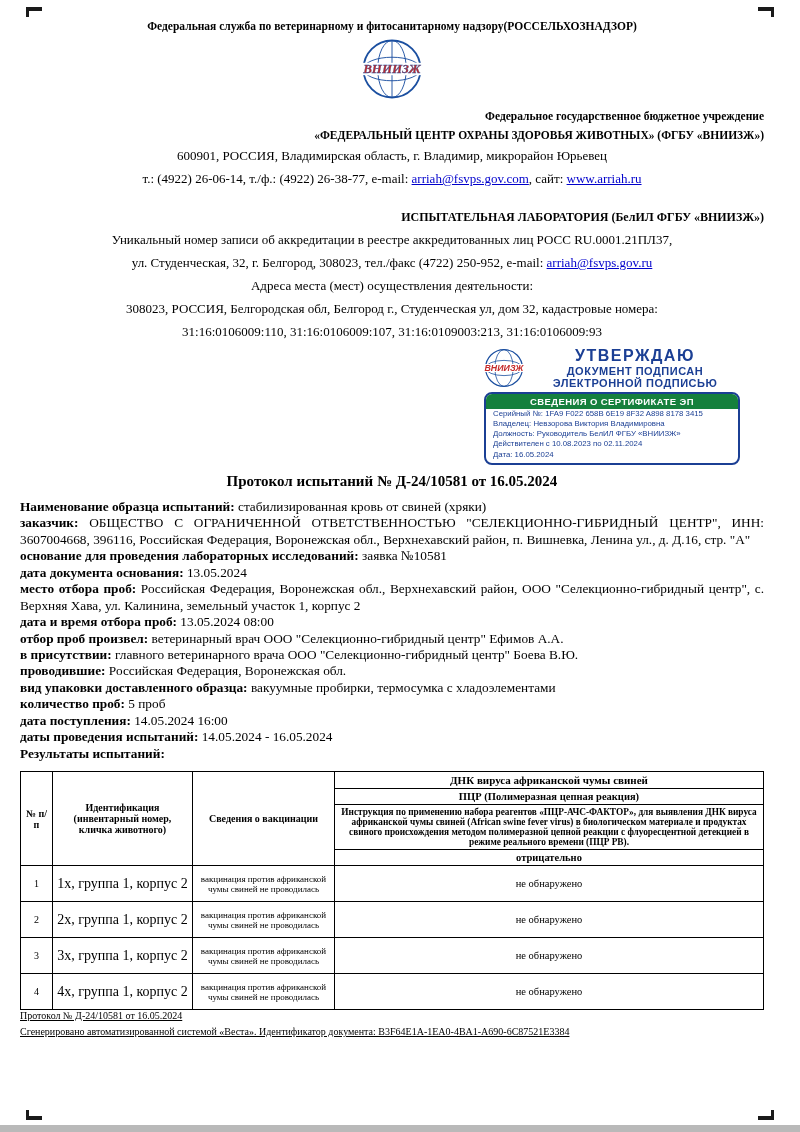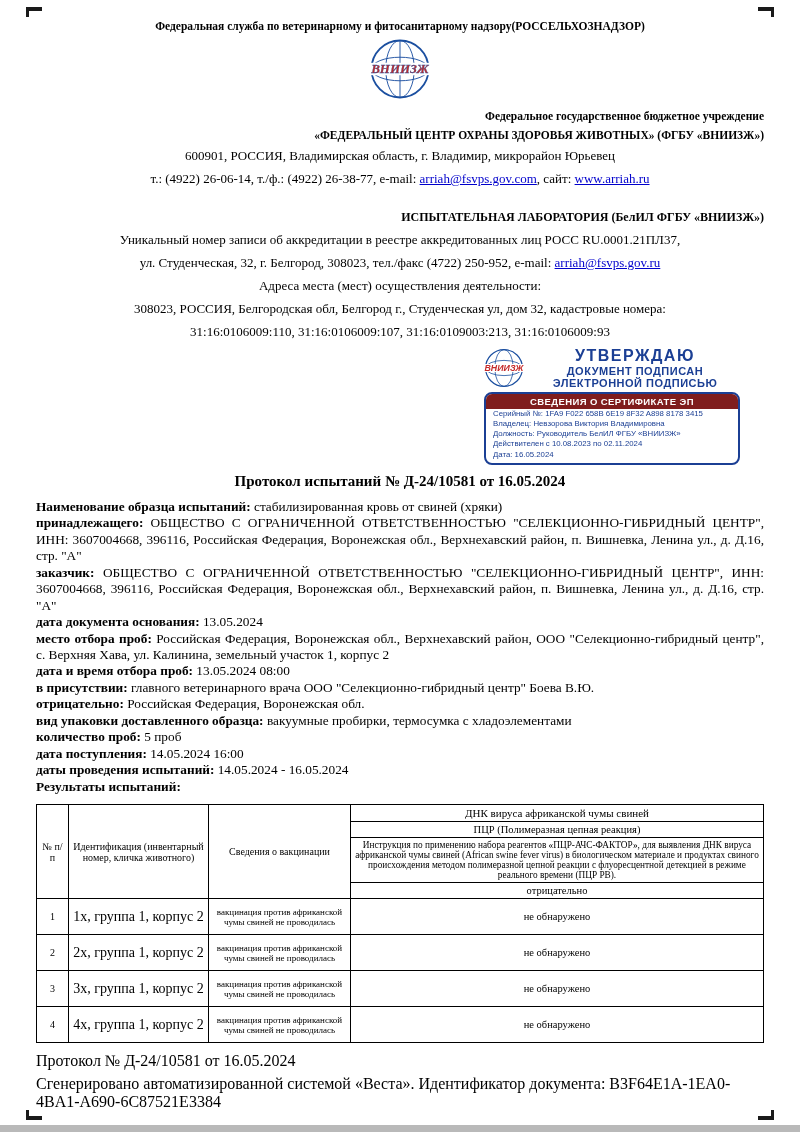--- a/index.html
+++ b/index.html
@@ -2,21 +2,21 @@
 <html><head>
 <meta charset="utf-8">
 <style>
   * { margin:0; padding:0; box-sizing:border-box; }
   html,body { width:800px; }
   body {
     height:1132px; background:#ffffff; color:#000;
     font-family:"Liberation Serif", serif;
     position:relative; overflow:hidden;
   }
-  .page { padding:20px 36px 0 36px; }
+  .page { padding:20px 36px 0 20px; }
 
   
   .mark { position:absolute; width:16px; height:10px; }
   .mark.tl { top:7px;  left:26px;  border-top:4px solid #1a1a1a; border-left:3px solid #1a1a1a; }
   .mark.tr { top:7px;  right:26px; border-top:4px solid #1a1a1a; border-right:3px solid #1a1a1a; }
   .mark.bl { bottom:12px; left:26px;  border-bottom:4px solid #1a1a1a; border-left:3px solid #1a1a1a; }
   .mark.br { bottom:12px; right:26px; border-bottom:4px solid #1a1a1a; border-right:3px solid #1a1a1a; }
   .bottom-strip { position:absolute; bottom:0; left:0; right:0; height:7px; background:#b9b9b9; }
 
   
@@ -28,47 +28,47 @@
   .lnk { color:#0000cc; text-decoration:underline; cursor:pointer; }
 
   
   .stamp-row { display:flex; justify-content:flex-end; padding-right:24px; margin:2px 0 4px; }
   .stamp { width:256px; color:#1b3f94; font-family:"Liberation Sans", sans-serif; }
   .stamp-top { display:flex; align-items:center; gap:6px; margin-bottom:3px; }
   .stamp-top-text { flex:1; text-align:center; font-weight:bold; }
   .stamp-approve { font-size:16px; letter-spacing:1.5px; }
   .stamp-signed { font-size:11px; letter-spacing:0.5px; }
   .stamp-box { border:2px solid #1b3f94; border-radius:8px; overflow:hidden; padding-bottom:3px; }
-  .stamp-bar { background:#7f1d1d; color:#fff; font-weight:bold; font-size:9.5px; text-align:center; padding:2px 0; letter-spacing:0.4px; }
+  .stamp-bar { background:#15803d; color:#fff; font-weight:bold; font-size:9.5px; text-align:center; padding:2px 0; letter-spacing:0.4px; }
   .stamp-detail { font-size:7.8px; line-height:1.3; padding:0 7px; }
 
   
   .doc-title { text-align:center; font-weight:bold; font-size:15px; margin:8px 0 9px; }
   .fields { font-size:13.3px; line-height:1.24; text-align:justify; }
   .field { margin:0; }
 
   
   .results-table { width:100%; border-collapse:collapse; margin-top:9px; table-layout:fixed; }
   .results-table td { border:1px solid #000; text-align:center; vertical-align:middle; padding:2px 4px; }
-  .th { font-weight:normal;margin-left:30px; }
+  .th { font-weight:bold;margin-left:30px; }
   .td-num  { width:32px;  font-size:10px; }
   .td-id   { width:140px; font-size:10px; }
   .td-vacc { width:142px; font-size:10px; }
   .hdr-dna   { font-size:11px; }
   .hdr-pcr   { font-size:10.5px; }
   .hdr-instr { font-size:9.3px; padding:3px 10px; }
   .hdr-neg   { font-size:10.5px; }
   .data-row td { height:36px; }
   .cell-num  { font-size:10px; }
   .cell-id   { font-size:14px;margin-top:46px; }
   .cell-vacc { font-size:9px; }
   .cell-res  { font-size:10.5px; }
 
   
-  .footer { margin-top:9px; font-size:16px; text-align:left; }
+  .footer { font-size:10px; text-align:left;text-decoration:underline; }
   .footer p { margin:0 0 5px; }
 </style>
 </head>
 <body>
 
 <div class="mark tl"></div>
 <div class="mark tr"></div>
 <div class="mark bl"></div>
 <div class="mark br"></div>
 <div class="bottom-strip"></div>
@@ -126,33 +126,35 @@
         <div class="stamp-detail">Дата: 16.05.2024</div>
       </div>
     </div>
   </div>
 
   <p class="doc-title">Протокол испытаний № Д-24/10581 от 16.05.2024</p>
 
   <div class="fields">
     <p class="field"><b>Наименование образца испытаний:</b>
       <span>стабилизированная кровь от свиней (хряки)</span></p>
-    <p class="field"><b>принадлежащего:</b>
-      <span>ОБЩЕСТВО С ОГРАНИЧЕННОЙ ОТВЕТСТВЕННОСТЬЮ "СЕЛЕКЦИОННО-ГИБРИДНЫЙ ЦЕНТР", ИНН: 3607004668, 396116, Российская Федерация, Воронежская обл., Верхнехавский район, п. Вишневка, Ленина ул., д. Д.16, стр. "А"</span></p>
     <p class="field"><b>заказчик:</b>
       <span>ОБЩЕСТВО С ОГРАНИЧЕННОЙ ОТВЕТСТВЕННОСТЬЮ "СЕЛЕКЦИОННО-ГИБРИДНЫЙ ЦЕНТР", ИНН: 3607004668, 396116, Российская Федерация, Воронежская обл., Верхнехавский район, п. Вишневка, Ленина ул., д. Д.16, стр. "А"</span></p>
+    <p class="field"><b>основание для проведения лабораторных исследований:</b>
+      <span>заявка №10581</span></p>
     <p class="field"><b>дата документа основания:</b>
       <span>13.05.2024</span></p>
     <p class="field"><b>место отбора проб:</b>
       <span>Российская Федерация, Воронежская обл., Верхнехавский район, ООО "Селекционно-гибридный центр", с. Верхняя Хава, ул. Калинина, земельный участок 1, корпус 2</span></p>
     <p class="field"><b>дата и время отбора проб:</b>
       <span>13.05.2024 08:00</span></p>
+    <p class="field"><b>отбор проб произвел:</b>
+      <span>ветеринарный врач ООО "Селекционно-гибридный центр" Ефимов А.А.</span></p>
     <p class="field"><b>в присутствии:</b>
       <span>главного ветеринарного врача ООО "Селекционно-гибридный центр" Боева В.Ю.</span></p>
-    <p class="field"><b>отрицательно:</b>
+    <p class="field"><b>проводившие:</b>
       <span>Российская Федерация, Воронежская обл.</span></p>
     <p class="field"><b>вид упаковки доставленного образца:</b>
       <span>вакуумные пробирки, термосумка с хладоэлементами</span></p>
     <p class="field"><b>количество проб:</b>
       <span>5 проб</span></p>
     <p class="field"><b>дата поступления:</b>
       <span>14.05.2024 16:00</span></p>
     <p class="field"><b>даты проведения испытаний:</b>
       <span>14.05.2024 - 16.05.2024</span></p>
     <p class="field"><b>Результаты испытаний:</b>

